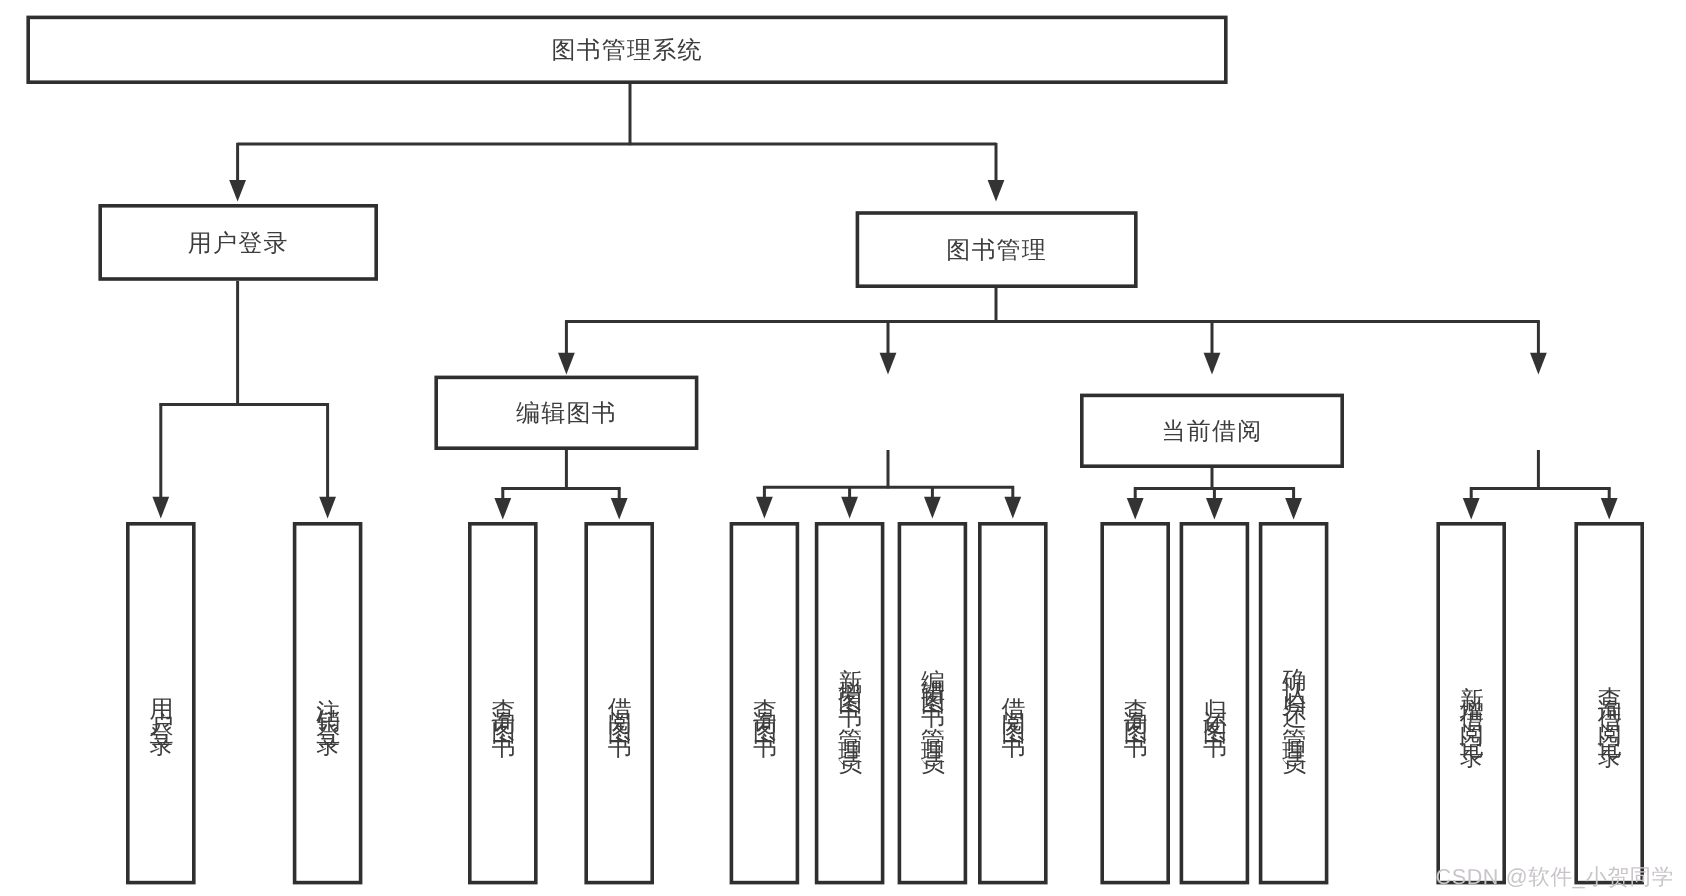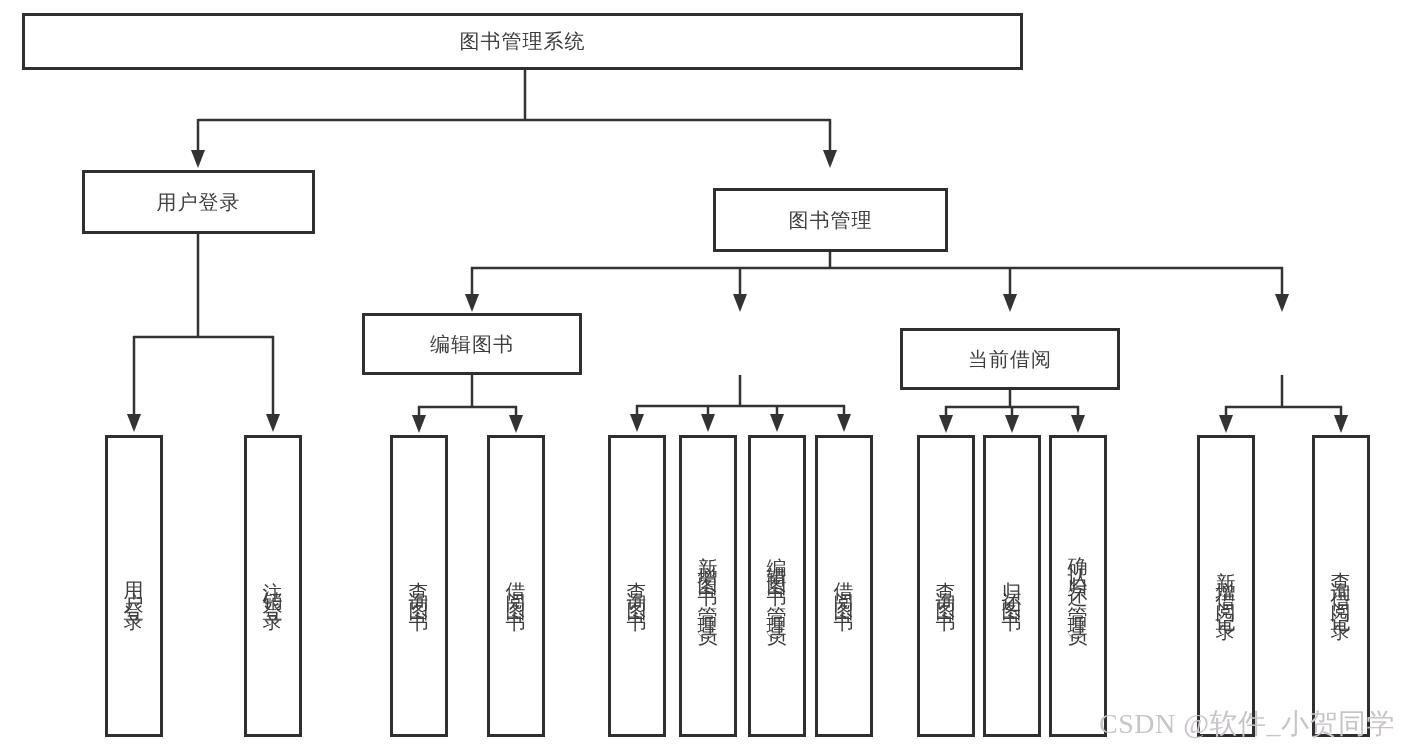--- a/index.html
+++ b/index.html
@@ -7,21 +7,21 @@
     --box-border:#2f2f2f;
     --text:#3d3d3d;
     --watermark:#c9c4c9;
     --bg:#ffffff;
   }
   html,body{margin:0;padding:0;background:var(--bg);}
   #canvas{
     position:relative;
     width:1405px;height:747px;
     background:var(--bg);
-    font-family:Liberation Serif, serif;
+    font-family:Liberation Sans, sans-serif;
     color:var(--text);
     overflow:hidden;
   }
   #connectors{position:absolute;left:0;top:0;width:1405px;height:747px;}
   #connectors line{stroke:var(--line);stroke-width:2.5;}
   #connectors polygon{fill:var(--line);}
   .box{
     position:absolute;
     box-sizing:border-box;
     background:#ffffff;
@@ -34,21 +34,21 @@
   .vbox .vtext{
     writing-mode:vertical-rl;
     text-orientation:mixed;
     letter-spacing:0.5em;
     line-height:1;
     white-space:nowrap;
   }
   #watermark{
     position:absolute;
     right:10px;bottom:4px;
-    font-size:28px;
+    font-size:18px;
     color:var(--watermark);
     letter-spacing:0.5px;
     white-space:nowrap;
   }
 </style>
 </head>
 <body>
 
 <div id="canvas">
 
@@ -110,21 +110,21 @@
     <line x1="1225" y1="407" x2="1342" y2="407"></line>
     <line x1="1226" y1="406" x2="1226" y2="422"></line>
     <polygon points="1219,415 1233,415 1226,433"></polygon>
     <line x1="1341" y1="406" x2="1341" y2="422"></line>
     <polygon points="1334,415 1348,415 1341,433"></polygon>
   </svg>
 
   <div class="box hbox" style="left:22px;top:13px;width:1001px;height:57px;">图书管理系统</div>
 
   <div class="box hbox" style="left:82px;top:170px;width:233px;height:64px;">用户登录</div>
-  <div class="box hbox" style="left:713px;top:188px;width:235px;height:64px;">图书管理</div>
+  <div class="box hbox" style="left:713px;top:176px;width:235px;height:64px;">图书管理</div>
 
   <div class="box hbox" style="left:362px;top:313px;width:220px;height:62px;">编辑图书</div>
   <div class="box hbox" style="left:900px;top:328px;width:220px;height:62px;">当前借阅</div>
 
   <div class="box vbox" style="left:105px;top:435px;width:58px;height:302px;">
     <span class="vtext">用户登录</span>
   </div>
   <div class="box vbox" style="left:244px;top:435px;width:58px;height:302px;">
     <span class="vtext">注销登录</span>
   </div>

